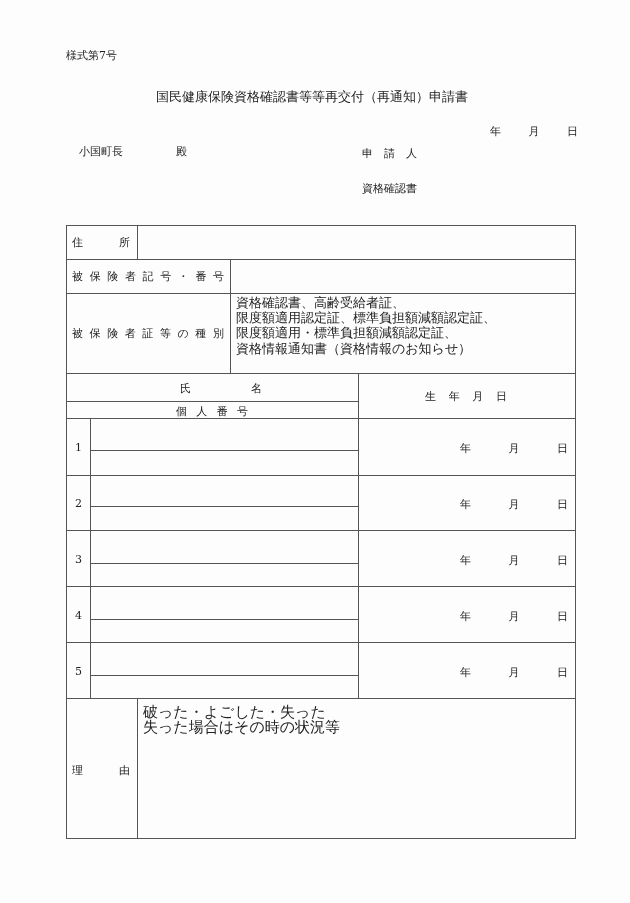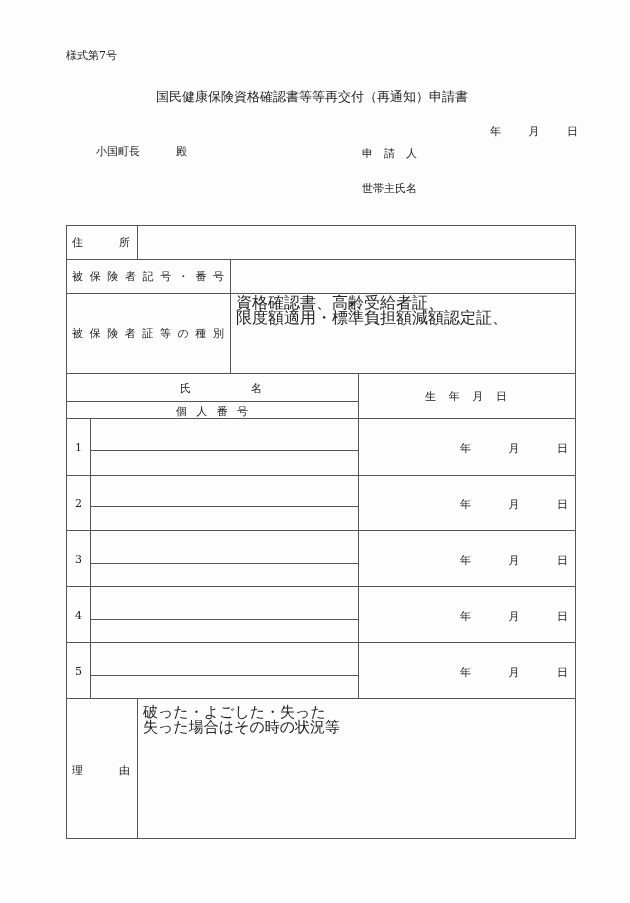--- a/index.html
+++ b/index.html
@@ -22,25 +22,25 @@
 
 <div class="abs t11" style="left:66px; top:48px;">様式第7号</div>
 <div class="abs t13" style="left:156px; top:88px;">国民健康保険資格確認書等等再交付（再通知）申請書</div>
 
 <div style="position:absolute; left:490px; top:124px; width:88px;" class="spread t11">
   <span>年</span>
   <span>月</span>
   <span>日</span>
 </div>
 
-<div class="abs t11" style="left:96px; top:144px;font-family:Liberation Serif, serif;">小国町長</div>
+<div class="abs t11" style="left:79px; top:144px;font-family:Liberation Serif, serif;">小国町長</div>
 <div class="abs t11" style="left:176px; top:144px;">殿</div>
 
 <div class="abs t11" style="left:362px; top:146px;">申　請　人</div>
-<div class="abs t11" style="left:362px; top:181px;">世帯主氏名</div>
+<div class="abs t11" style="left:362px; top:181px;">資格確認書</div>
 <div class="input-area" style="left:425px; top:178px; width:150px; height:18px;"></div>
 
 <div>
 
   <div class="line h" style="left:66px; top:225px; width:510px;"></div>
   <div class="line h" style="left:66px; top:838px; width:510px;"></div>
   <div class="line v" style="left:66px; top:225px; height:614px;"></div>
   <div class="line v" style="left:575px; top:225px; height:614px;"></div>
 
   <div class="line h" style="left:66px; top:259px; width:510px;"></div>
@@ -90,23 +90,25 @@
   <span>被</span>
     <span>保</span>
     <span>険</span>
     <span>者</span>
     <span>証</span>
     <span>等</span>
     <span>の</span>
     <span>種</span>
     <span>別</span>
 </div>
-<div style="position:absolute; left:236px; top:295px; font-size:16px; line-height:15.2px;">
+<div style="position:absolute; left:236px; top:295px; font-size:13px; line-height:15.2px;">
   <div>資格確認書、高齢受給者証、</div>
+  <div>限度額適用認定証、標準負担額減額認定証、</div>
   <div>限度額適用・標準負担額減額認定証、</div>
+  <div>資格情報通知書（資格情報のお知らせ）</div>
 </div>
 
 <div class="cell-text spread" style="left:180px; top:381px; width:82px;">
   <span>氏</span>
     <span>名</span>
 </div>
 <div class="cell-text spread" style="left:176px; top:404px; width:72px;">
   <span>個</span>
     <span>人</span>
     <span>番</span>

